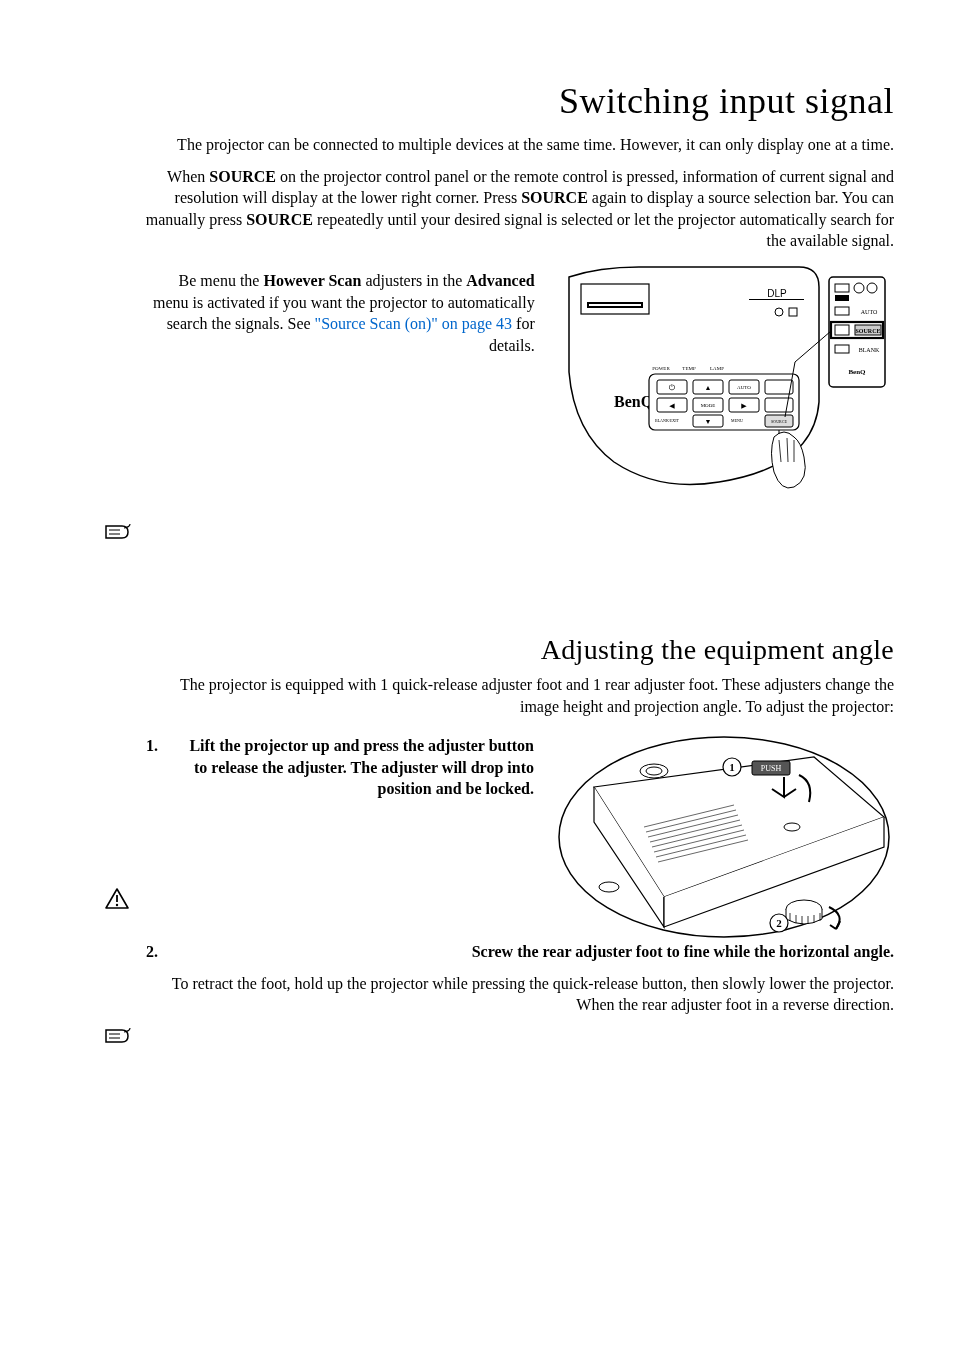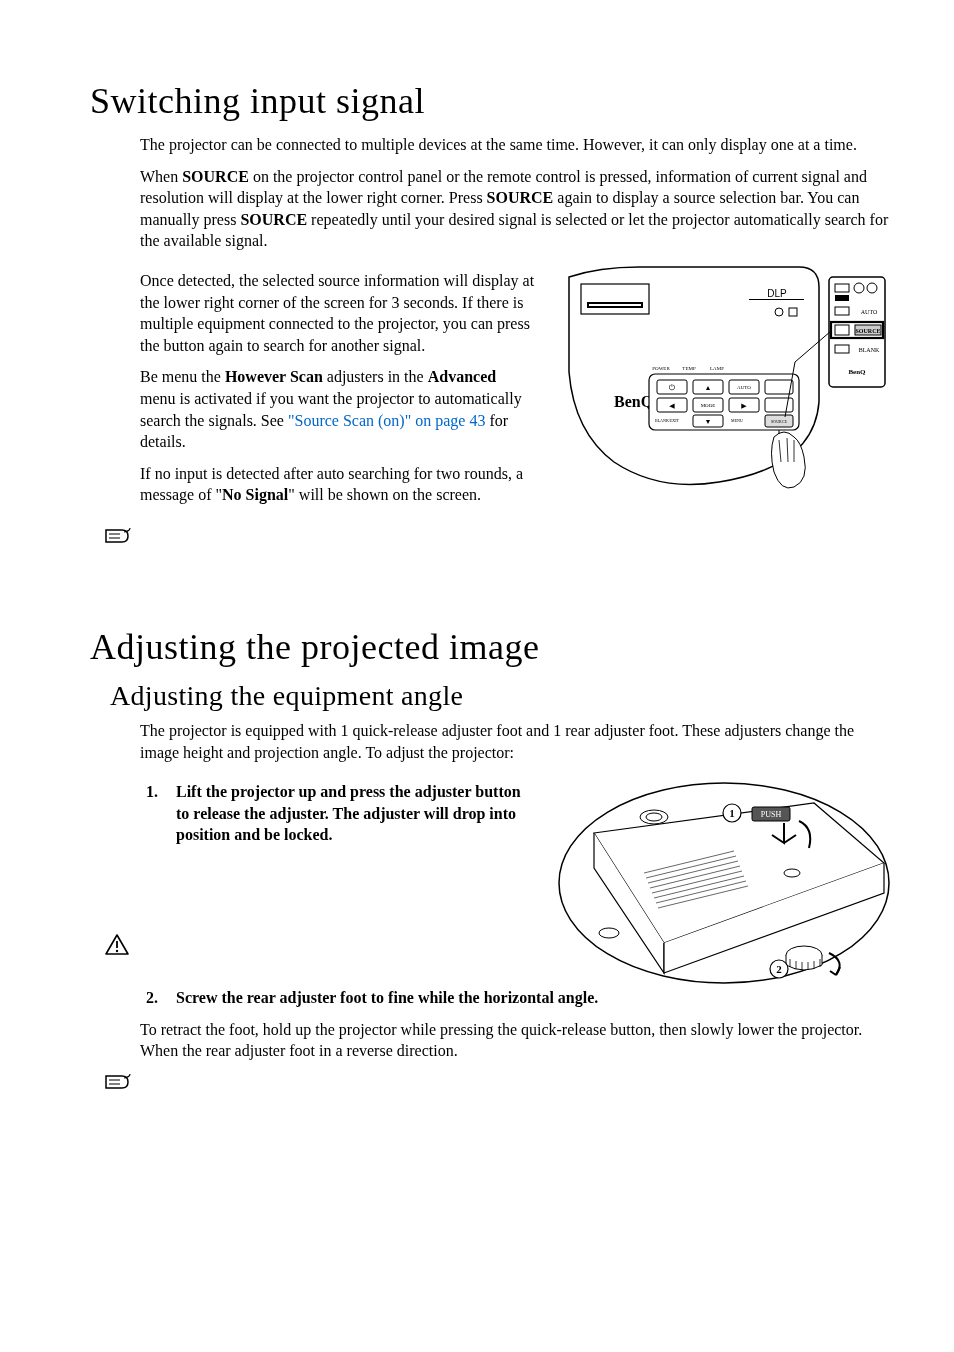--- a/index.html
+++ b/index.html
@@ -5,20 +5,21 @@
   body {
     margin: 0;
     padding: 0;
     font-family: Georgia, 'Times New Roman', serif;
     color: #000;
     background: #fff;
     width: 954px;
   }
   .page {
     padding: 80px 60px 80px 90px;
+    text-align: right;
   }
   h1 {
     font-family: Georgia, serif;
     font-weight: normal;
     font-size: 36px;
     margin: 0 0 12px 0;
     letter-spacing: 0.5px;
   }
   h2 {
     font-family: Georgia, serif;
@@ -81,29 +82,25 @@
 
   <div class="body-block">
     <p>The projector can be connected to multiple devices at the same time. However, it can only display one at a time.</p>
 
     <p>
       <span>When </span><span class="bold">SOURCE</span><span> on the projector control panel or the remote control is pressed, information of current signal and resolution will display at the lower right corner. Press </span><span class="bold">SOURCE</span><span> again to display  a source selection bar. You can manually press </span><span class="bold">SOURCE</span><span> repeatedly until your desired signal is selected or let the projector automatically search for the available signal.</span>
     </p>
 
     <div class="cols">
       <div class="col-text">
-        <p>Once detected, the selected source information will display at the lower right corner of the screen for 3 seconds. If there is multiple equipment connected to the projector, you can press the button again to search for another signal.</p>
 
         <p>
           <span>Be menu the </span><span class="bold">However Scan</span><span> adjusters in the </span><span class="bold">Advanced</span><span> menu is activated if you want the projector to automatically search the signals. See </span><span class="link">"Source Scan (on)" on page 43</span><span> for details.</span>
         </p>
 
-        <p>
-          <span>If no input is detected after auto searching for two rounds, a message of "</span><span class="bold">No Signal</span><span>" will be shown on the screen.</span>
-        </p>
       </div>
 
       <div class="col-fig">
         <div class="fig">
           <svg width="330" height="250" viewBox="0 0 330 250">
 
             <path d="M10 15 Q 40 5 80 5 L 240 5 Q 260 5 260 25 L 260 140 Q 255 205 160 220 Q 100 230 55 200 Q 15 170 10 110 Z" fill="none" stroke="#000" stroke-width="1.5"></path>
 
             <rect x="22" y="22" width="68" height="30" fill="#fff" stroke="#000" stroke-width="1.2"></rect>
             <rect x="28" y="40" width="56" height="6" fill="#000"></rect>
@@ -183,21 +180,20 @@
     <svg width="28" height="20" viewBox="0 0 28 20">
       <path d="M2 4 L 18 4 Q 24 4 24 10 Q 24 16 18 16 L 2 16 Z" fill="none" stroke="#000" stroke-width="1.5"></path>
       <path d="M20 6 Q 26 5 26 2" fill="none" stroke="#000" stroke-width="1.2"></path>
       <line x1="5" y1="8" x2="16" y2="8" stroke="#000" stroke-width="1"></line>
       <line x1="5" y1="12" x2="16" y2="12" stroke="#000" stroke-width="1"></line>
     </svg>
   </div>
 
   <div class="spacer-lg"></div>
 
-  <h1>Adjusting the projected image</h1>
   <h2>Adjusting the equipment angle</h2>
 
   <div class="body-block">
     <p>The projector is equipped with 1 quick-release adjuster foot and 1 rear adjuster foot. These adjusters change the image height and projection angle. To adjust the projector:</p>
 
     <div class="cols">
       <div class="col-text">
         <ol>
           <li>Lift the projector up and press the adjuster button to release the adjuster. The adjuster will drop into position and be locked.</li>
         </ol>

